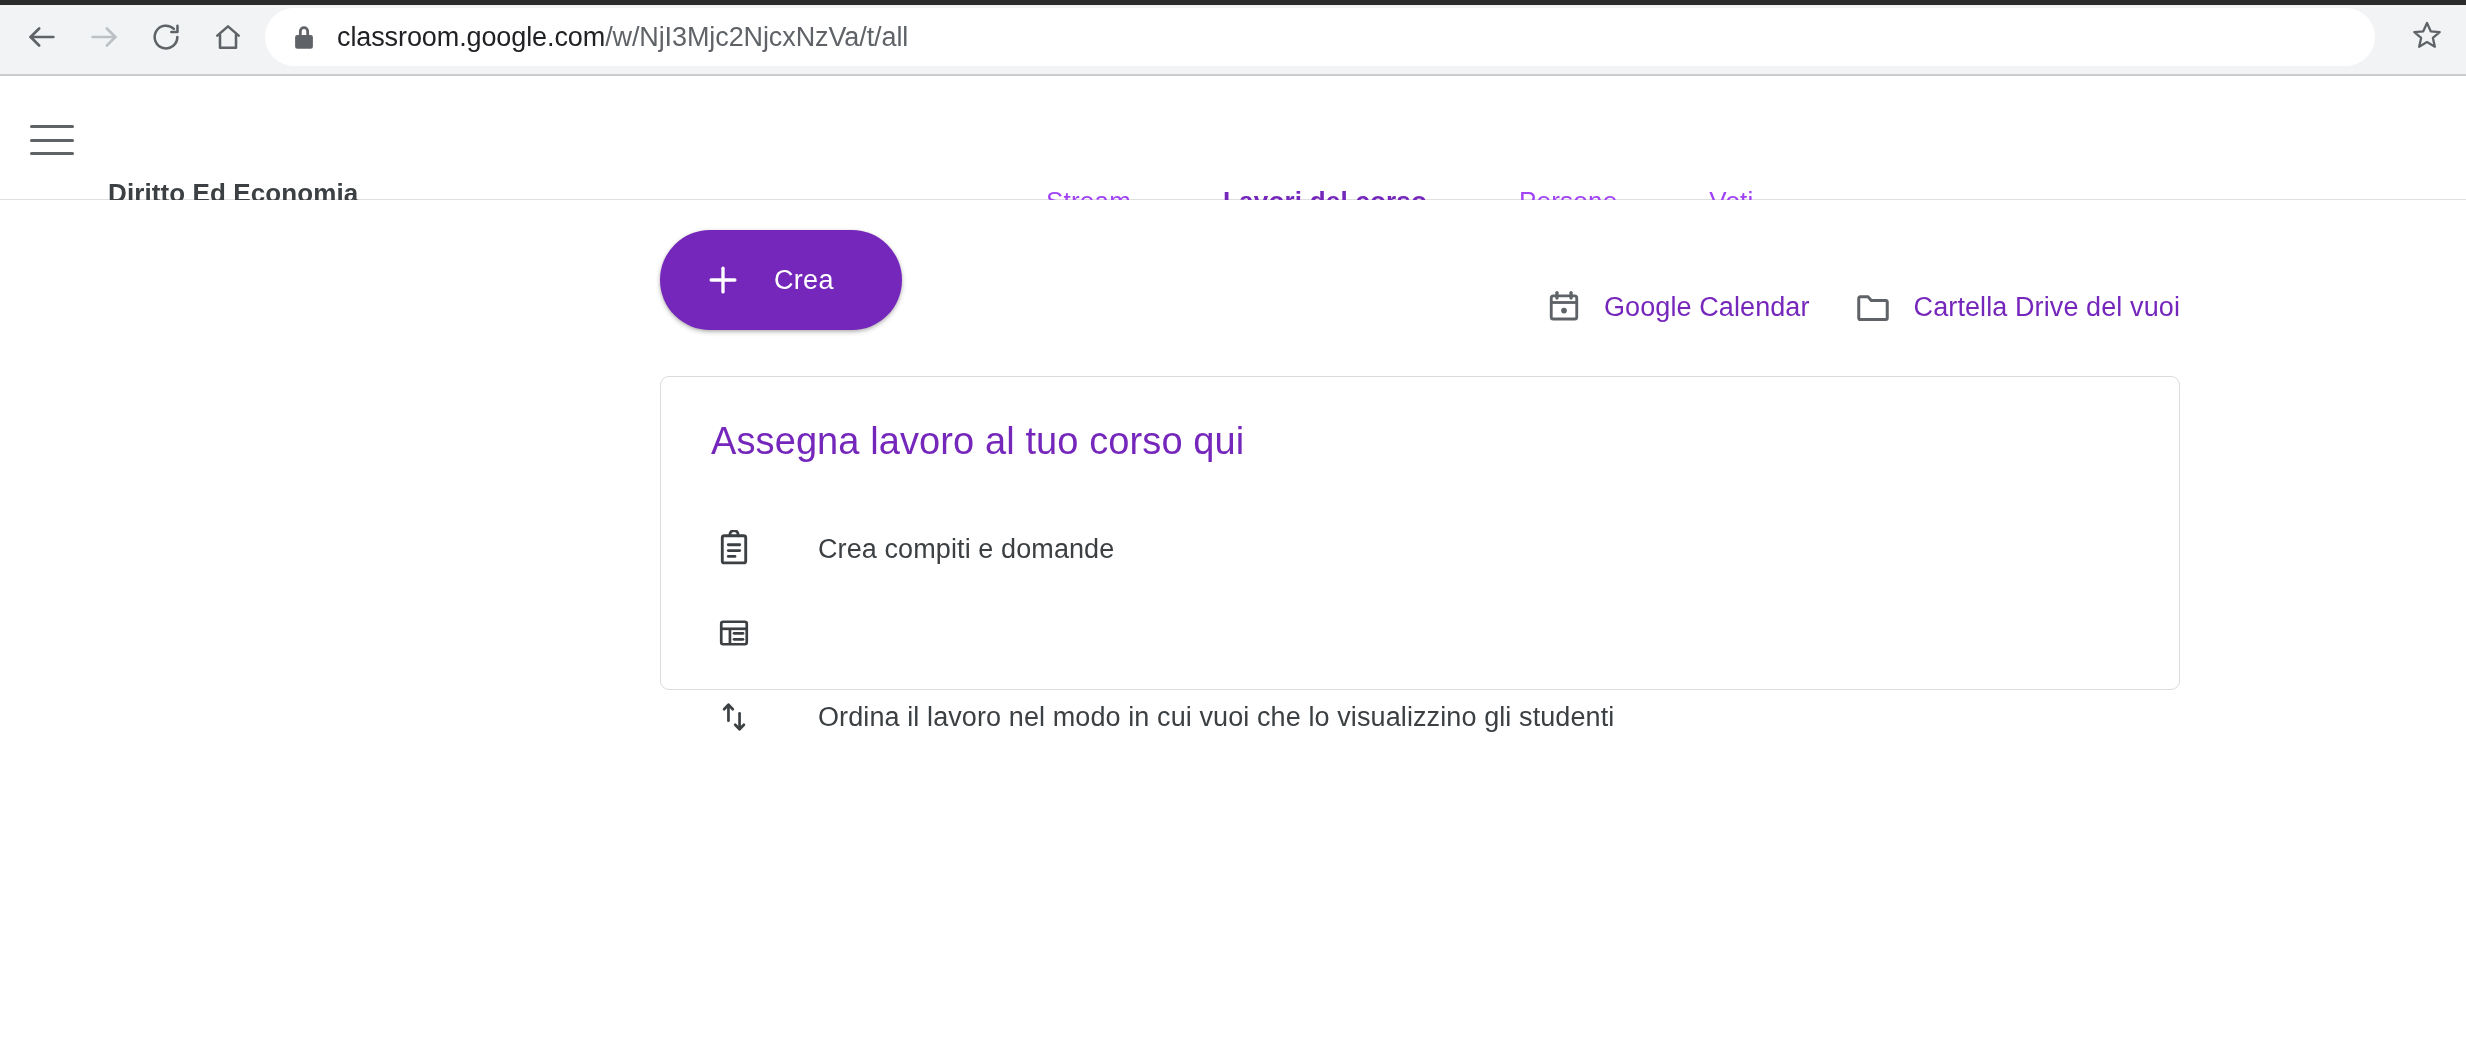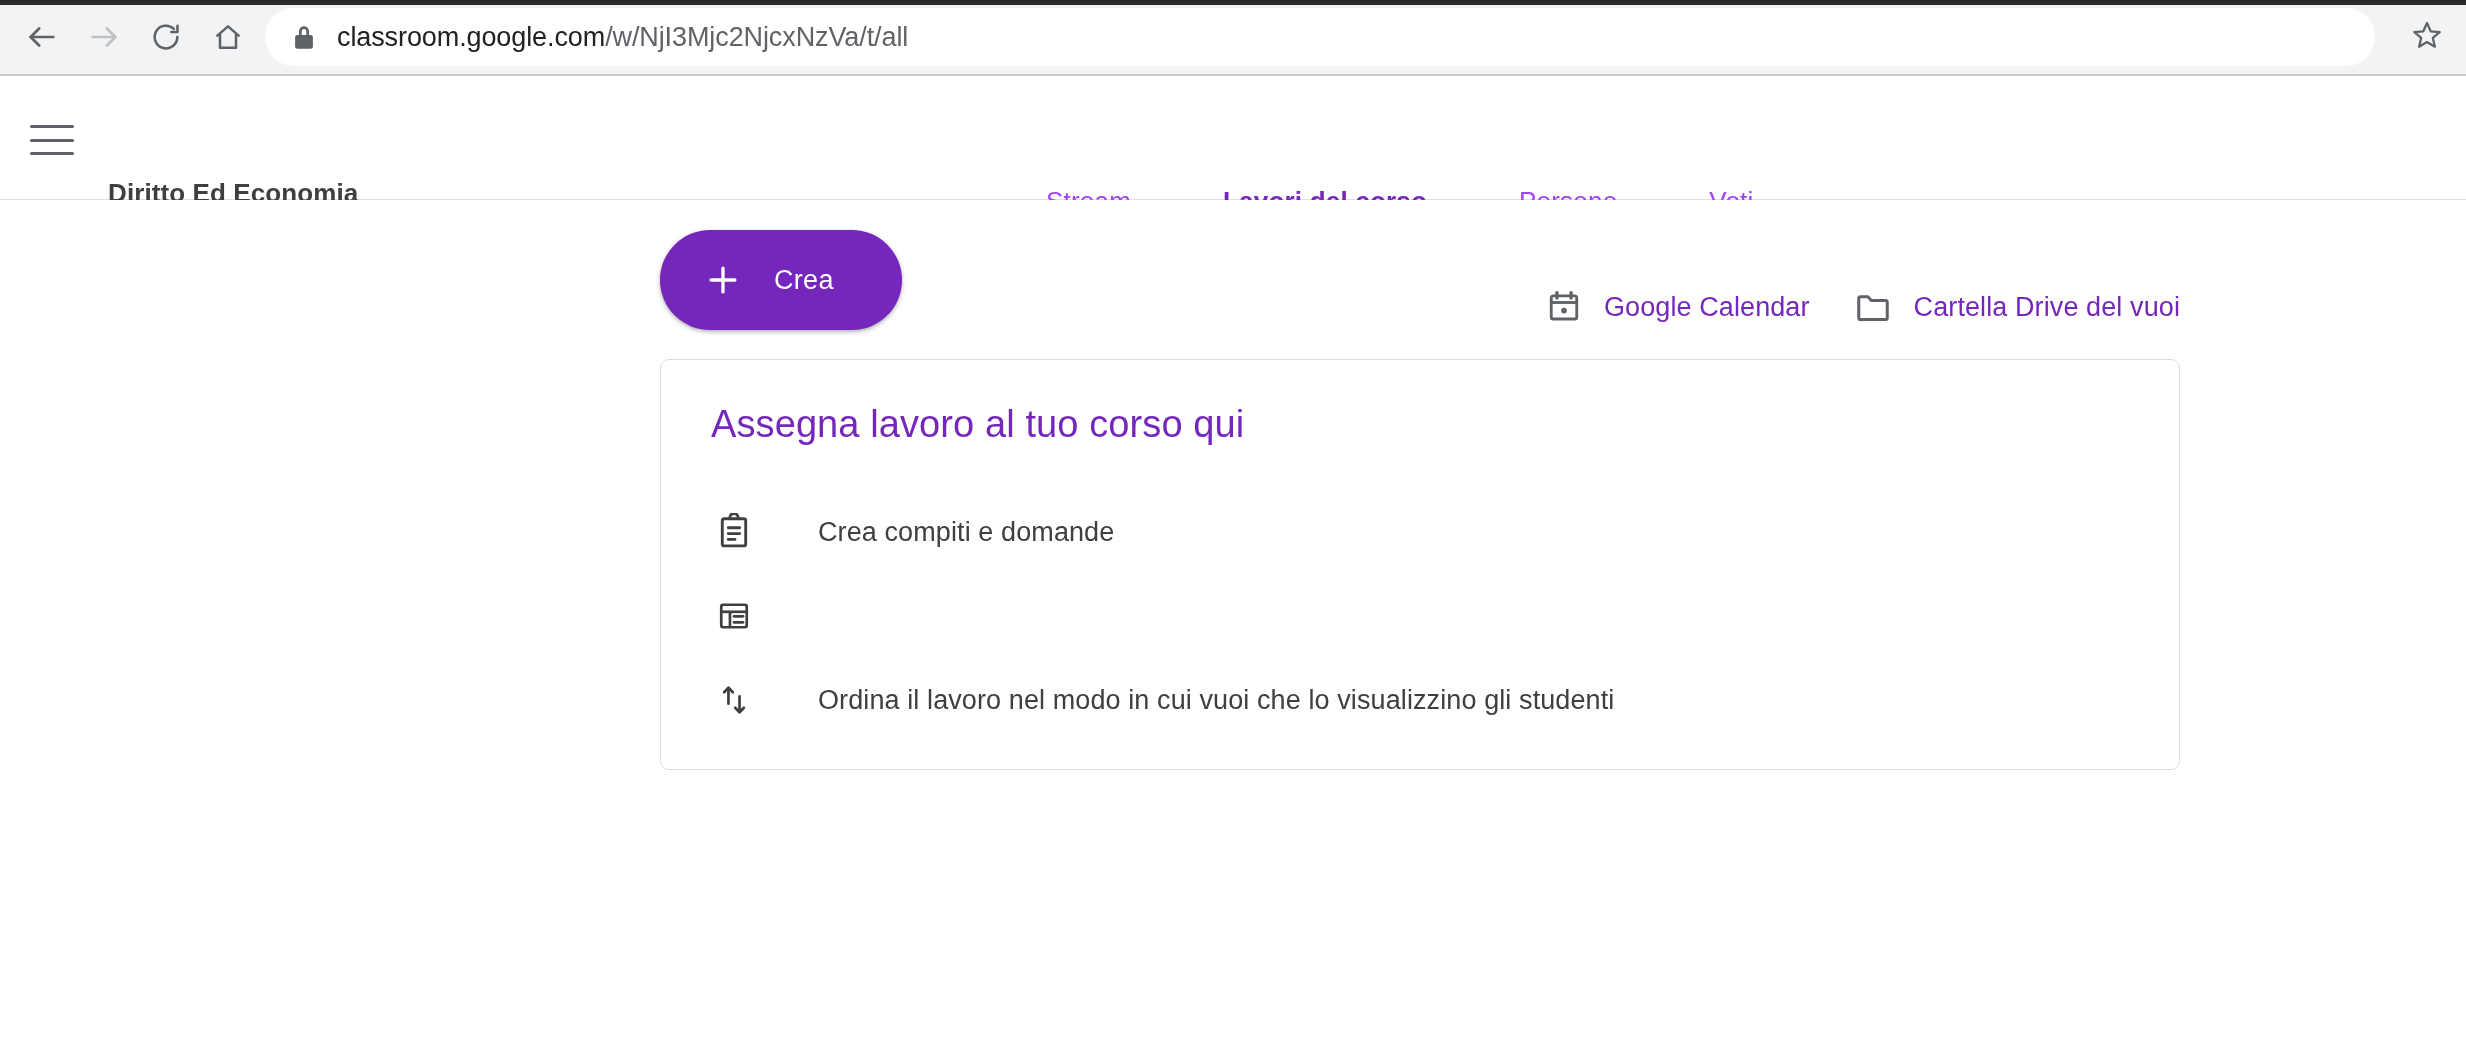--- a/index.html
+++ b/index.html
@@ -227,23 +227,23 @@
     font-size: 27px;
     color: #7627bb;
     white-space: nowrap;
     letter-spacing: 0.1px;
   }
 
   
   #empty-state-card {
     position: absolute;
     left: 660px;
-    top: 159px;
+    top: 176px;
     width: 1520px;
-    height: 411px;
+    height: 314px;
     border: 1px solid #dadce0;
     border-radius: 9px;
     box-sizing: border-box;
     background: #ffffff;
   }
   #card-heading {
     position: absolute;
     left: 50px;
     top: 43px;
     font-size: 38px;

